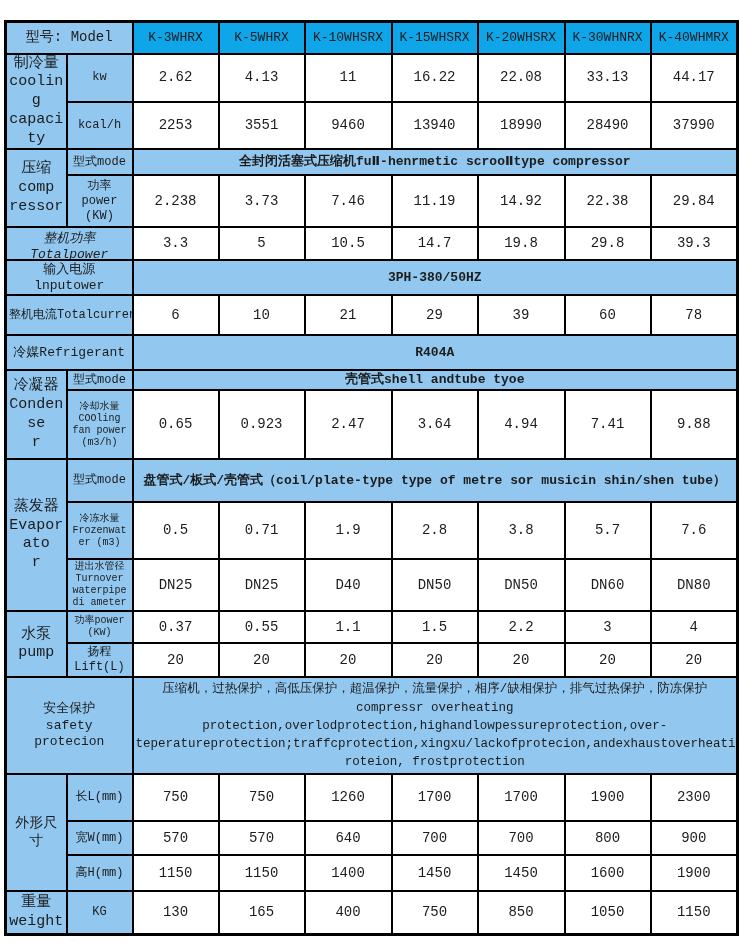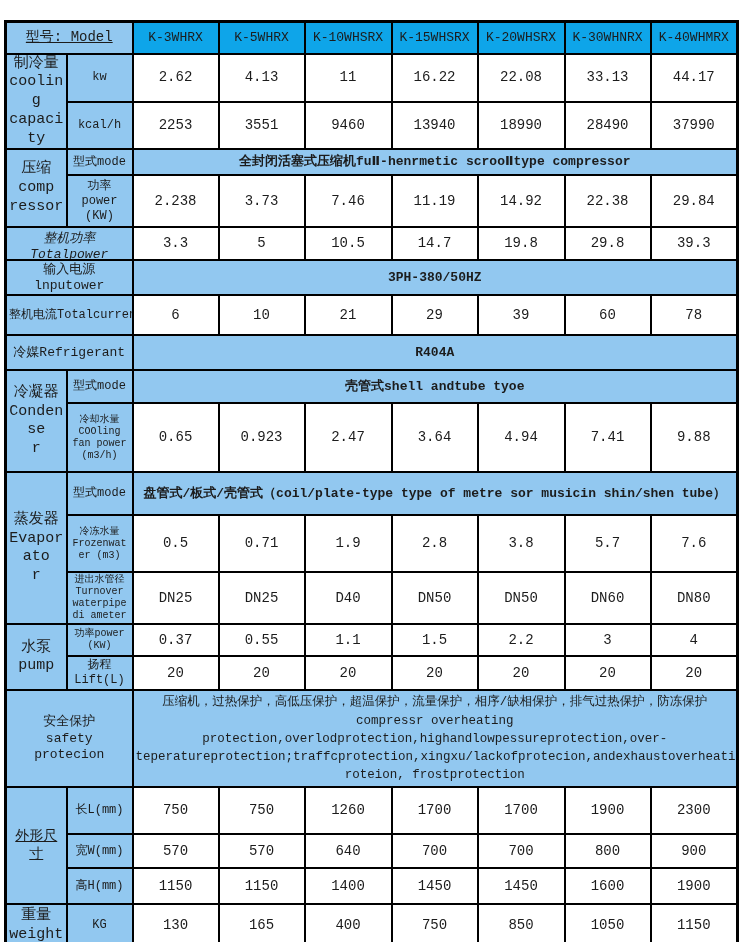--- a/index.html
+++ b/index.html
@@ -3,21 +3,21 @@
 <meta charset="utf-8">
 <style>
   html,body{margin:0;padding:0;background:#ffffff;}
   body{width:740px;height:942px;overflow:hidden;font-family:"Liberation Mono","DejaVu Sans Mono","DejaVu Sans",monospace;color:#1c1c1c;}
   table.spec{border-collapse:collapse;table-layout:fixed;width:732px;margin:20px 0 0 4px;border:3px solid #000;}
   td{border:2px solid #000;padding:0 2px;text-align:center;vertical-align:middle;white-space:pre-line;overflow:hidden;line-height:1.25;}
   td.blue{background:#92c8f0;}
   td.group{font-size:15px;word-break:break-all;}
   td.sub{font-size:12px;}
   td.sub.small{font-size:10px;line-height:1.2;}
-  td.mlabel{font-size:14px;text-decoration:underline;}
+  td.mlabel{font-size:14px;}
   td.model{font-size:13px;background:#0ea5e9;}
   td.val{font-size:14px;background:#ffffff;}
   td.widelabel{font-size:13px;}
   td.wide{font-size:13px;font-weight:bold;}
   td.nowrap{white-space:nowrap;font-size:12px;}
   td.safety{font-size:12.5px;line-height:1.45;}
   .spill{overflow:visible;display:block;position:relative;z-index:3;}
   .spill-a{height:26px;font-style:italic;}
   .spill-b{height:48px;}
 </style>
@@ -120,21 +120,21 @@
         <td class="val">39</td>
         <td class="val">60</td>
         <td class="val">78</td>
       </tr>
 
   <tr style="height:35px">
     <td class="blue widelabel" colspan="2">冷媒Refrigerant</td>
     <td class="blue wide" colspan="7">R404A</td>
   </tr>
 
-  <tr style="height:33px">
+  <tr style="height:20px">
     <td class="blue group" rowspan="2">冷凝器
 Condense
 r</td>
     <td class="blue sub">型式mode</td>
     <td class="blue wide" colspan="7">壳管式shell andtube tyoe</td>
   </tr>
   <tr style="height:69px">
     <td class="blue sub small">冷却水量
 COOling
 fan power

